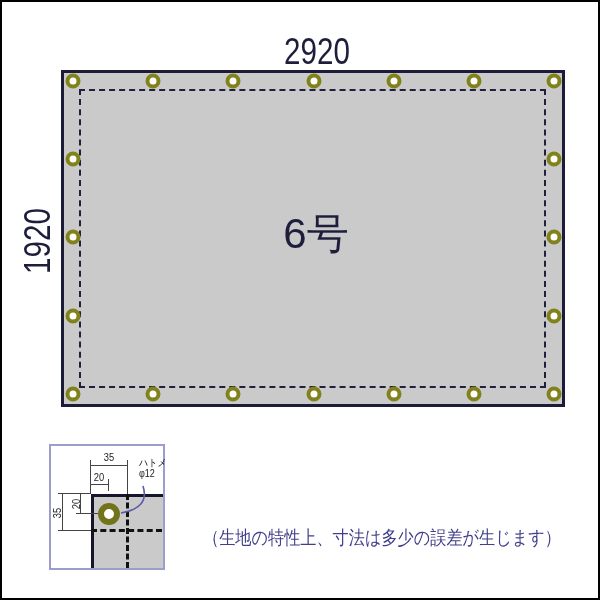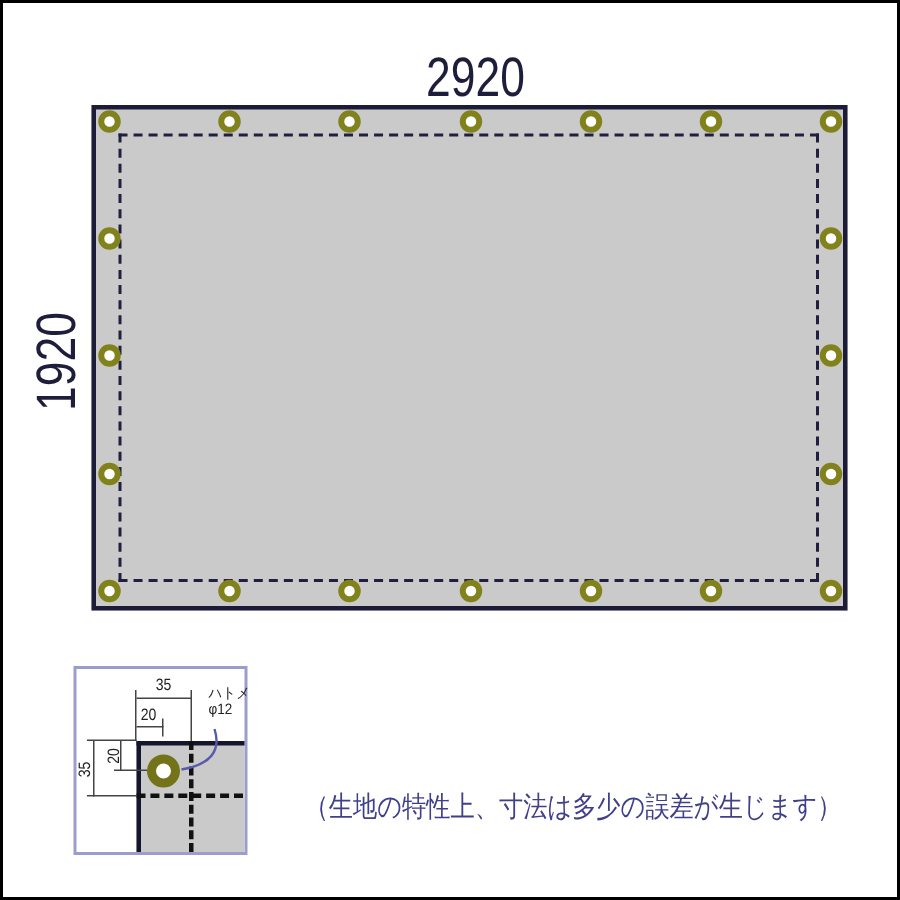--- a/index.html
+++ b/index.html
@@ -76,20 +76,21 @@
 </head>
 <body>
 
 <div class="page">
 
   <div class="dim-label top">2920</div>
   <div class="dim-label left">1920</div>
 
   <div class="tarp"></div>
   <div class="hem"></div>
+  <div class="size-label">6号</div>
 
   <div class="layer">
       <div class="grommet" style="left: 71px; top: 79px;"></div>
       <div class="grommet" style="left: 71px; top: 392px;"></div>
       <div class="grommet" style="left: 151px; top: 79px;"></div>
       <div class="grommet" style="left: 151px; top: 392px;"></div>
       <div class="grommet" style="left: 231px; top: 79px;"></div>
       <div class="grommet" style="left: 231px; top: 392px;"></div>
       <div class="grommet" style="left: 312px; top: 79px;"></div>
       <div class="grommet" style="left: 312px; top: 392px;"></div>

